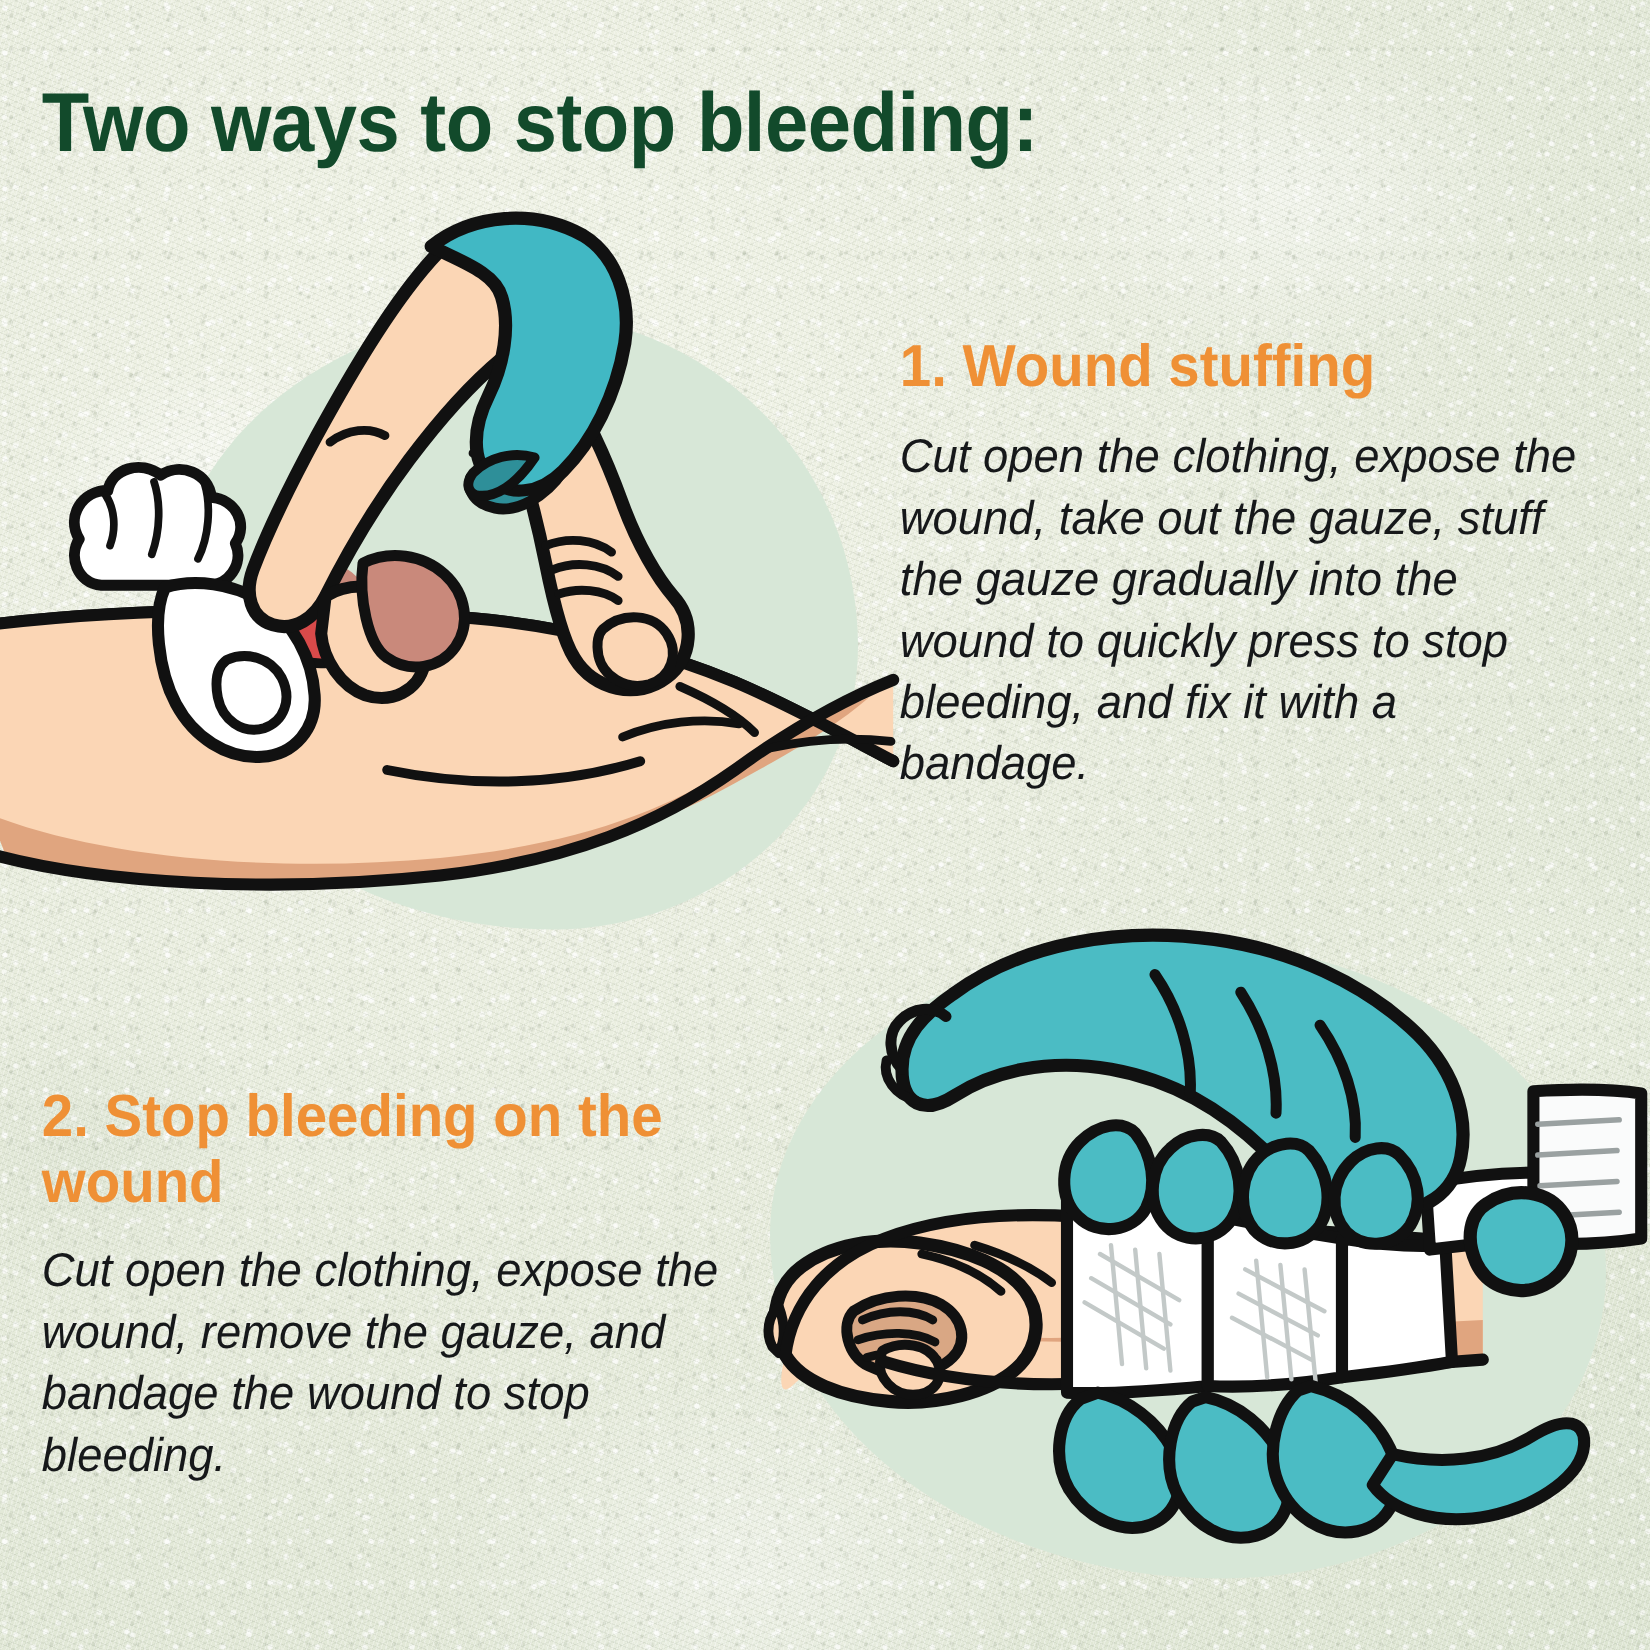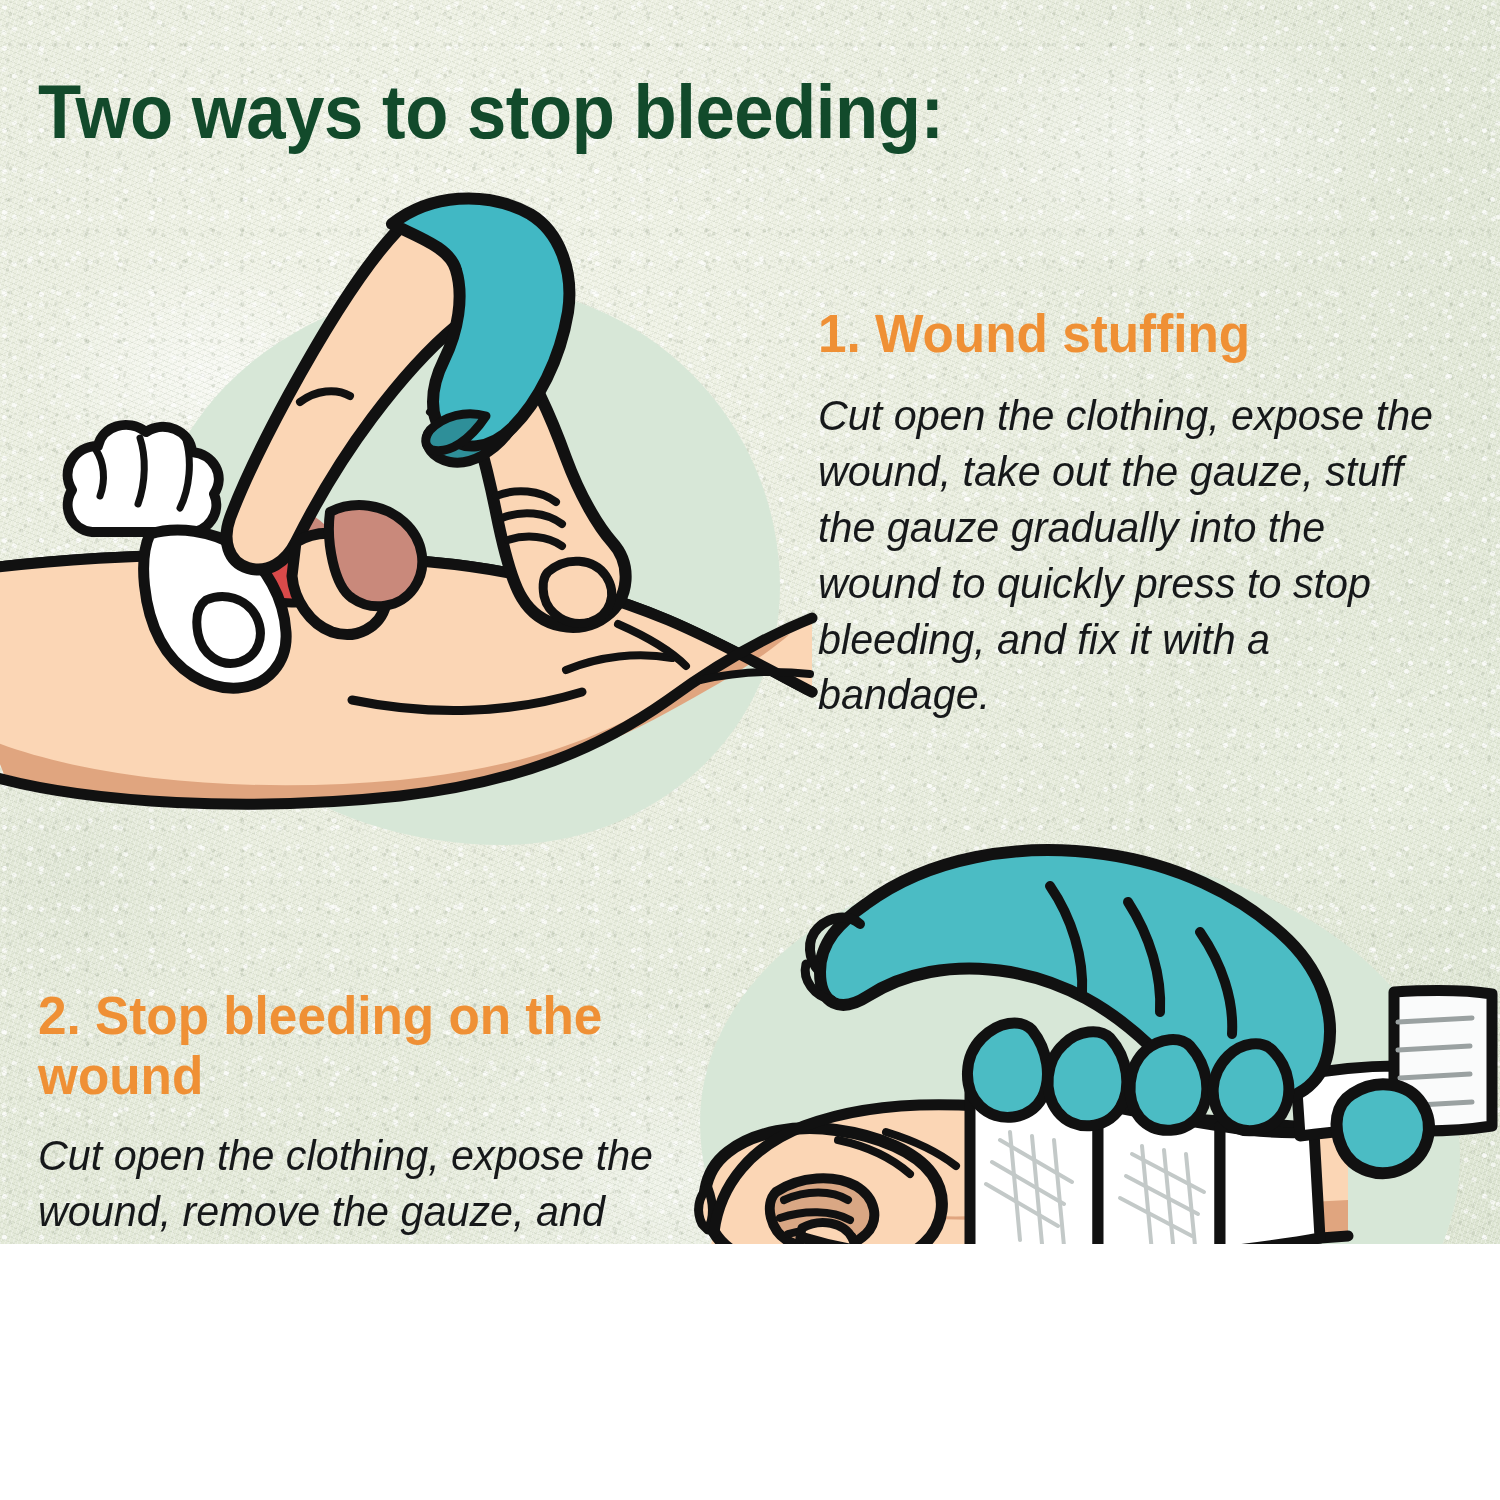--- a/index.html
+++ b/index.html
@@ -3,21 +3,21 @@
 <meta charset="utf-8">
 <style>
   html, body {
     margin: 0;
     padding: 0;
     background: #ffffff;
   }
   #poster {
     position: relative;
     width: 1500px;
-    height: 1244px;
+    height: 1500px;
     overflow: hidden;
     font-family: "Liberation Sans", sans-serif;
     background-color: #e8eedd;
   }
 
   
   .bg-base {
     position: absolute; inset: 0;
     background:
       radial-gradient(circle at 30% 25%, #f2f4e8 0%, #e6ebdb 55%, #dde5d2 100%);

